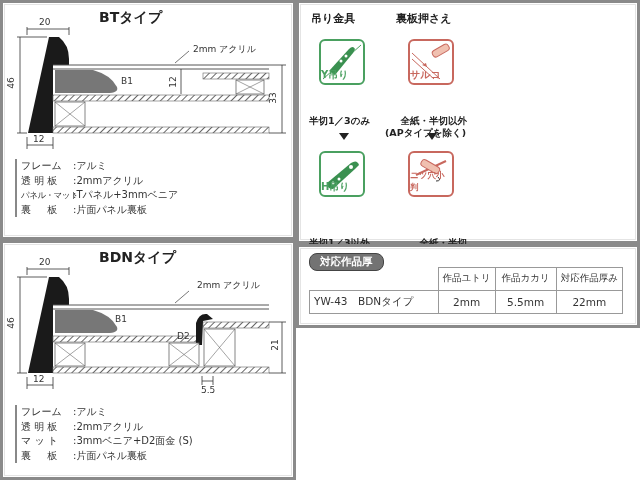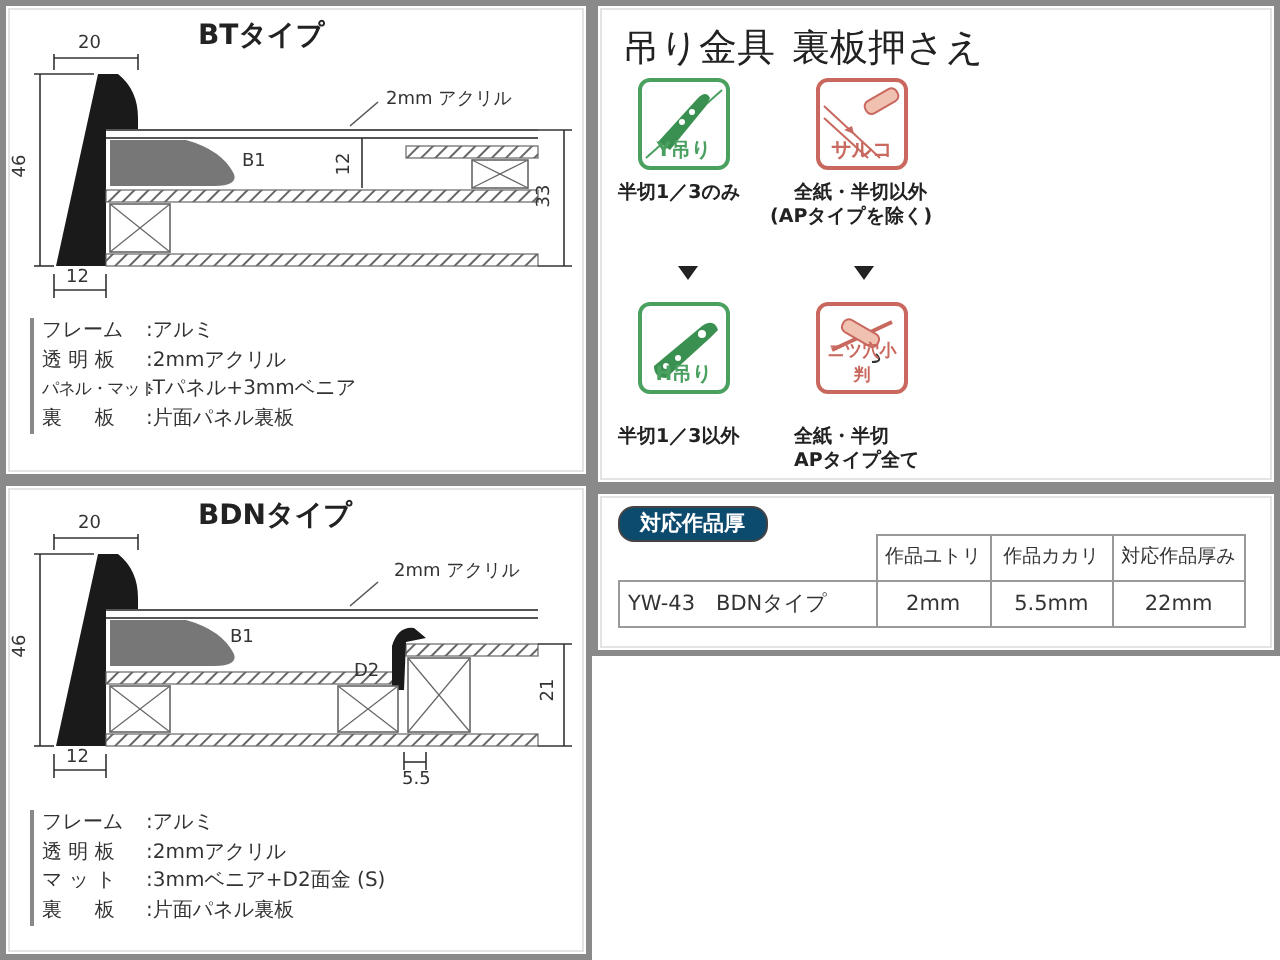--- a/index.html
+++ b/index.html
@@ -4,28 +4,28 @@
 <style>
   html,body{margin:0;padding:0;}
   body{width:640px;height:480px;background:#ffffff;position:relative;overflow:hidden;font-family:"DejaVu Sans","Liberation Sans",sans-serif;color:#333;}
   .panel{position:absolute;background:#fff;border:3px solid #8a8a8a;box-sizing:border-box;}
   .panel-inner{position:absolute;inset:1px;border:1px solid #e4e4e4;}
   .abs{position:absolute;}
   .title{font-weight:bold;font-size:14px;color:#222;white-space:nowrap;}
   .spec{position:absolute;left:12px;border-left:2px solid #888;padding-left:4px;font-size:10px;line-height:14.5px;color:#333;}
   .spec-row{white-space:nowrap;display:flex;}
   .spec-key{display:inline-block;width:52px;letter-spacing:0;}
-  .hang-title{font-weight:normal;font-size:19px;color:#222;white-space:nowrap;}
+  .hang-title{font-weight:bold;font-size:11px;color:#222;white-space:nowrap;}
   .icon-box{position:absolute;width:46px;height:46px;border-radius:6px;box-sizing:border-box;background:#fff;}
   .icon-green{border:2px solid #4aa060;}
   .icon-red{border:2px solid #c8685e;}
-  .icon-label{position:absolute;bottom:1px;left:0;right:0;text-align:center;font-size:10px;font-weight:bold;}
-  .cap{position:absolute;font-size:9.5px;font-weight:bold;color:#222;text-align:left;line-height:11px;white-space:nowrap;}
+  .icon-label{position:absolute;bottom:1px;left:0;right:0;font-size:10px;font-weight:bold;}
+  .cap{position:absolute;font-size:9.5px;font-weight:bold;color:#222;text-align:right;line-height:11px;white-space:nowrap;margin-top:24px;}
   .arrow-down{position:absolute;width:0;height:0;border-left:5px solid transparent;border-right:5px solid transparent;border-top:7px solid #222;}
-  .pill{position:absolute;background:#0c4a6e;color:#fff;border-radius:8px;font-size:10.5px;padding:1px 10px;font-weight:bold;border:1px solid #444;}
+  .pill{position:absolute;background:#737373;color:#fff;border-radius:8px;font-size:10.5px;padding:1px 10px;font-weight:bold;border:1px solid #444;}
   table.t{position:absolute;border-collapse:collapse;font-size:10.5px;color:#333;}
   table.t td{border:1px solid #999;text-align:center;padding:0 4px;height:22px;white-space:nowrap;}
   table.t td.h{font-size:9.5px;height:18px;margin-top:36px;}
   table.t td.blank{border:none;}
   .dim{font-size:9px;color:#333;white-space:nowrap;}
 </style>
 </head>
 <body>
 
 <div class="panel" style="left:0;top:0;width:296px;height:240px;">

